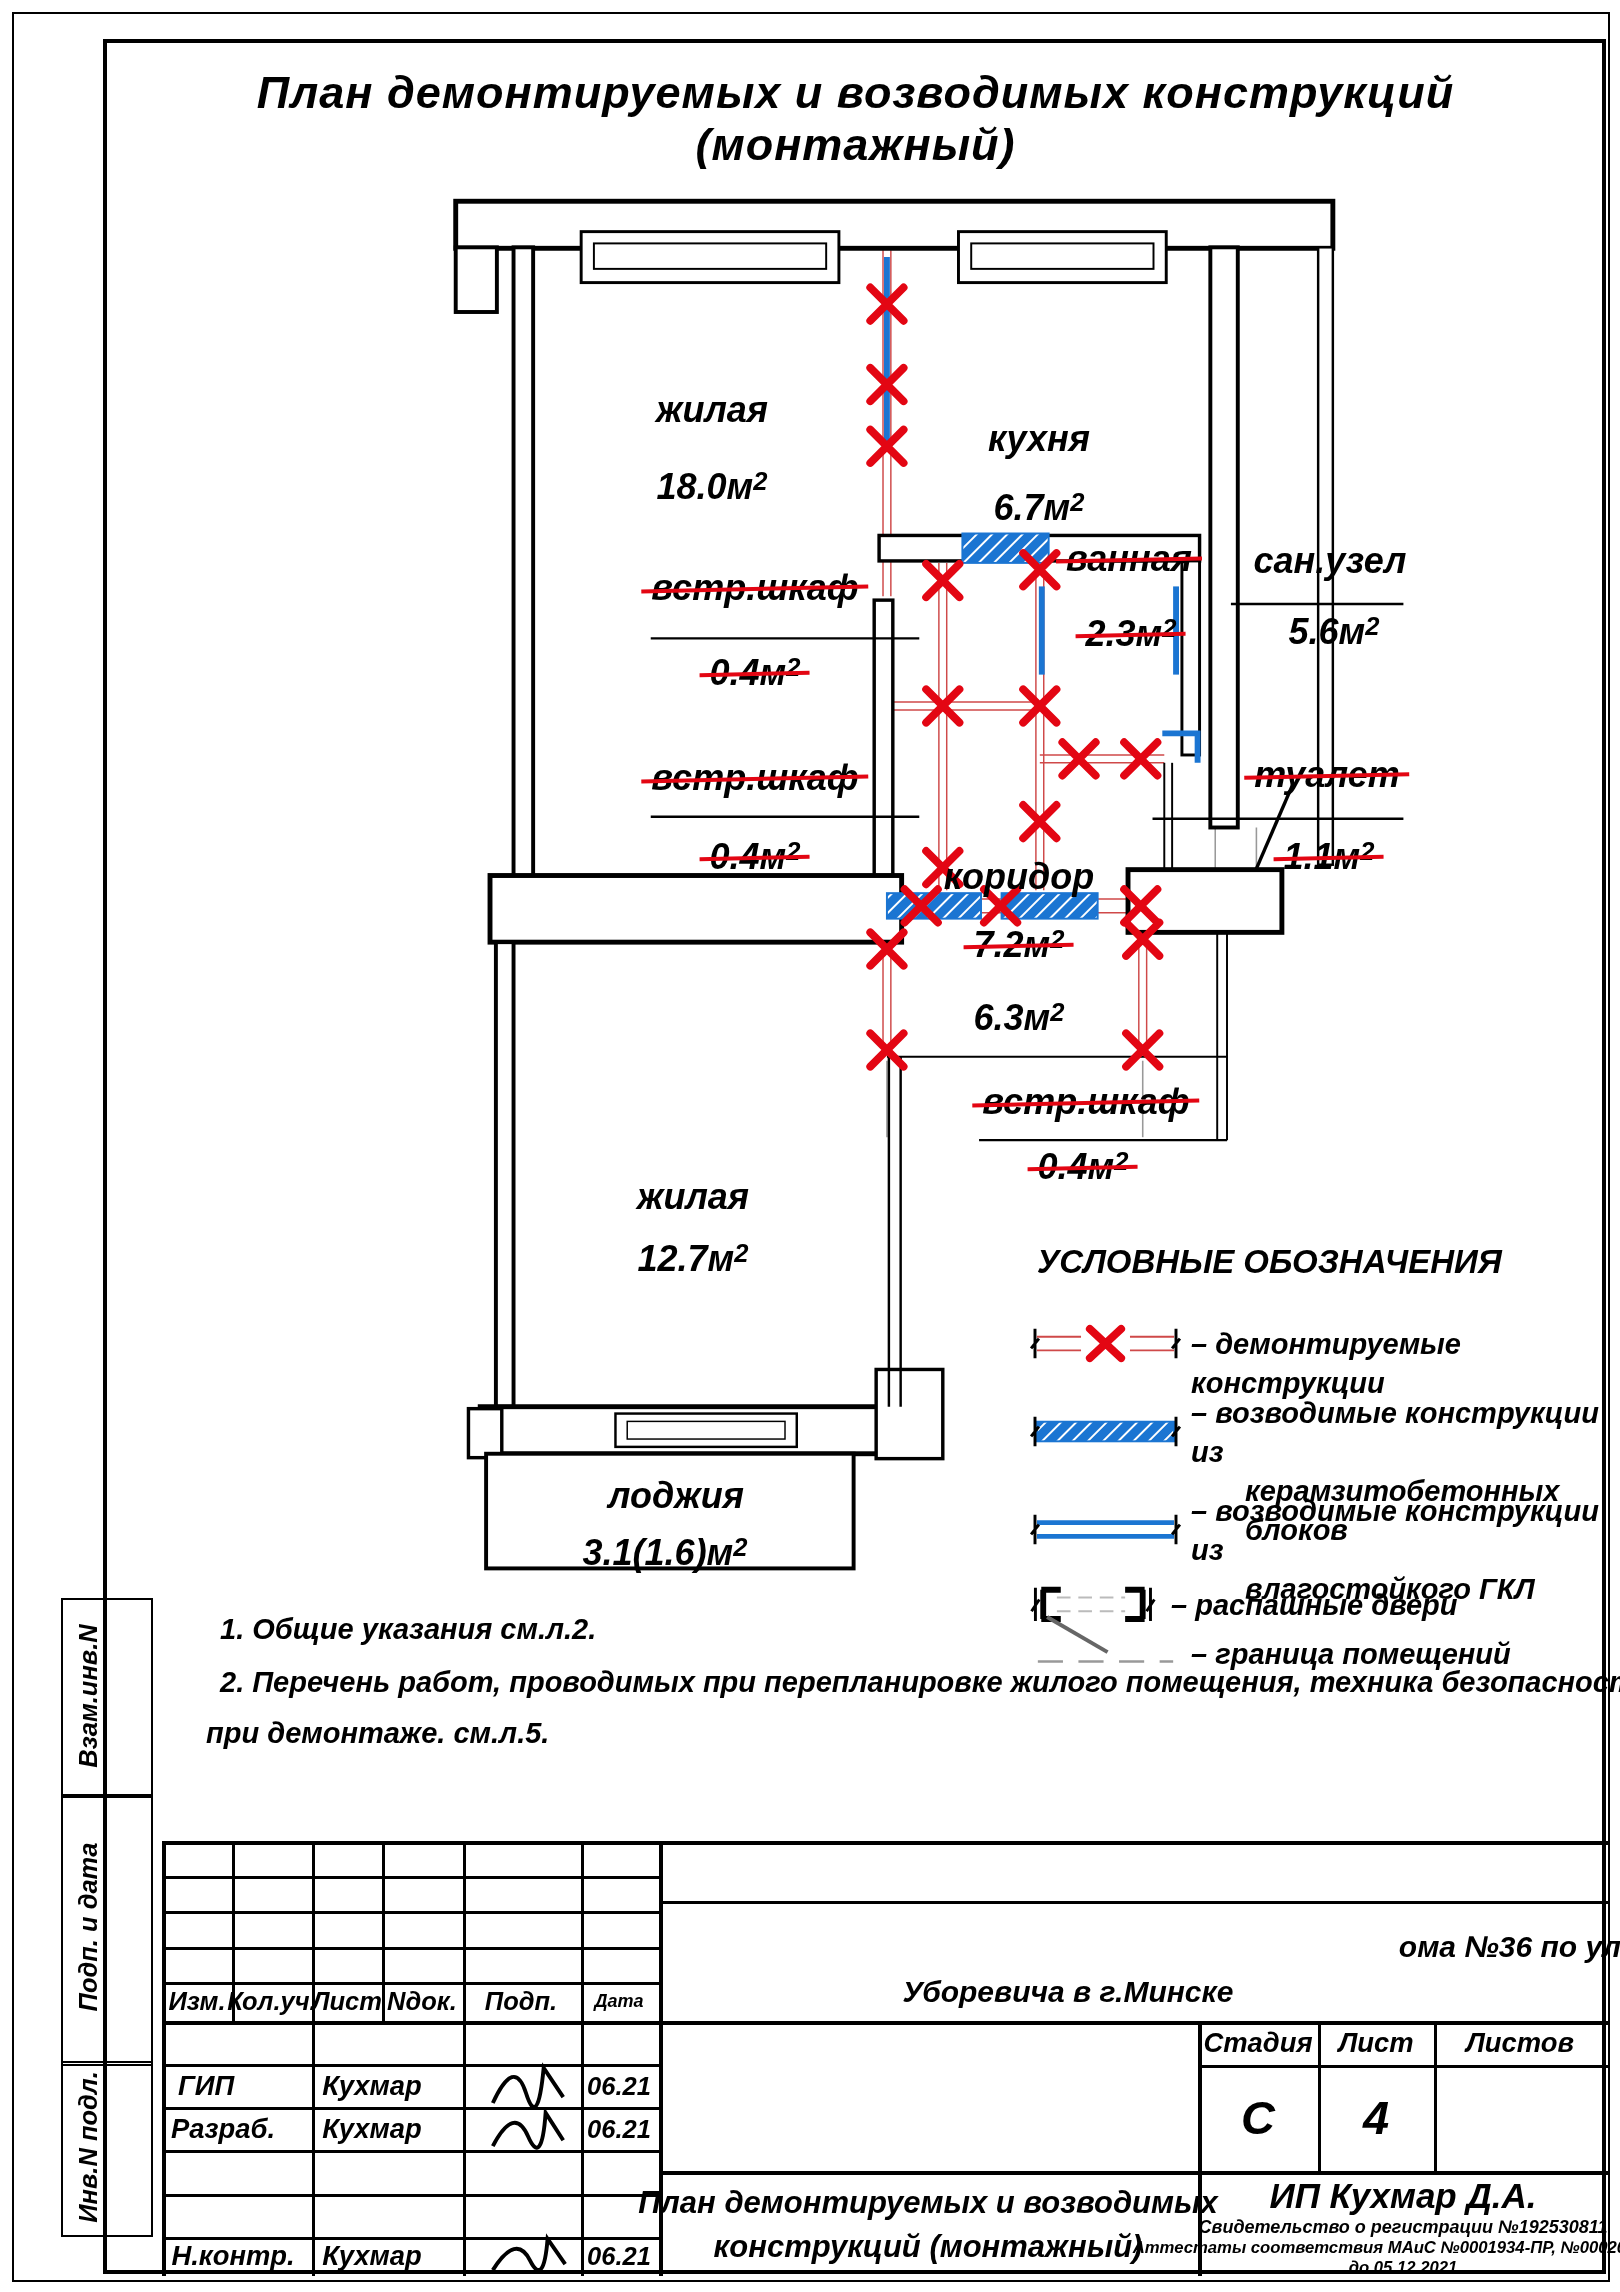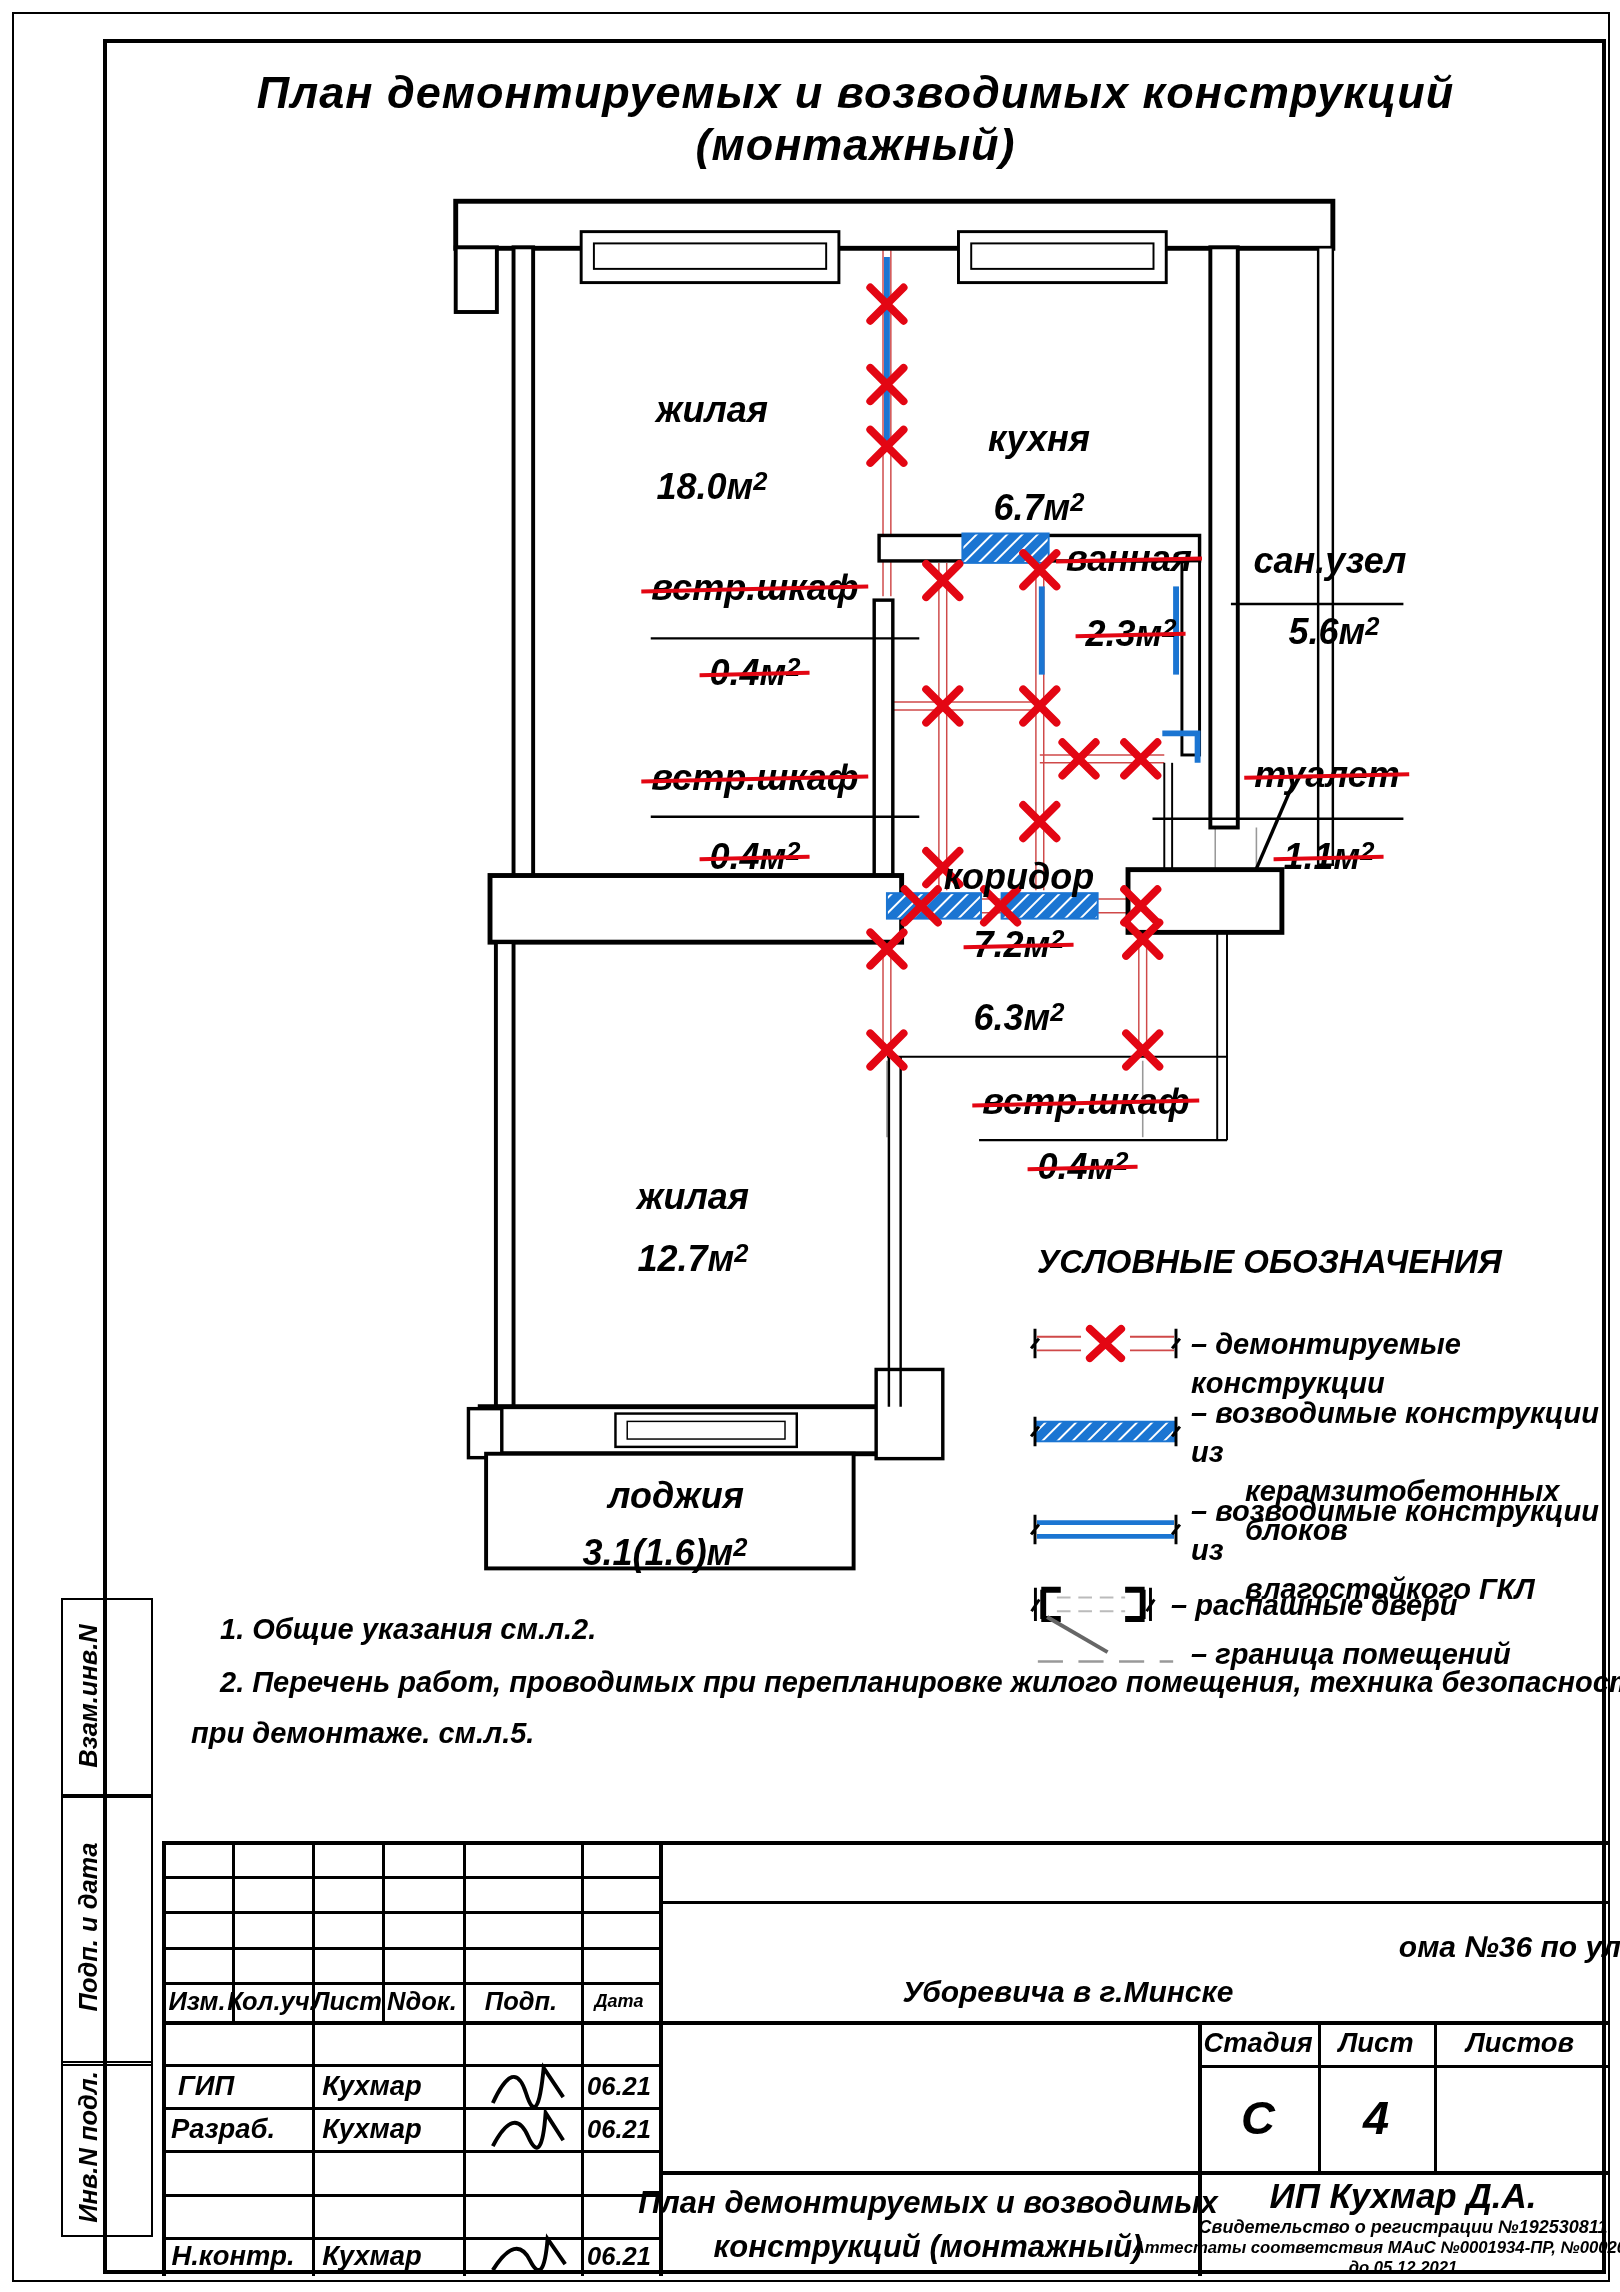--- a/index.html
+++ b/index.html
@@ -232,21 +232,21 @@
 
   <svg class="lg-sym" style="left:1027px;top:1647px;" width="157" height="29" viewBox="0 0 160 30">
     <line x1="10" y1="15" x2="150" y2="15" stroke="#999" stroke-width="2.5" stroke-dasharray="26 16"></line>
   </svg>
   <div class="lg-item" style="left:1191px;top:1635px;">
     <div>– граница помещений</div>
   </div>
 
   <div class="note" style="left:220px;top:1613px;">1. Общие указания см.л.2.</div>
   <div class="note" style="left:220px;top:1666px;">2. Перечень работ, проводимых при перепланировке жилого помещения, техника безопасности</div>
-  <div class="note" style="left:191px;top:1717px;">при демонтаже. см.л.5.</div>
+  <div class="note" style="left:206px;top:1717px;">при демонтаже. см.л.5.</div>
 
   <div class="side-cell" style="left:61px;top:1598px;width:88px;height:196px;"></div>
   <div class="side-lab" style="left:88px;top:1696px;">Взам.инв.N</div>
   <div class="side-cell" style="left:61px;top:1794px;width:88px;height:268px;"></div>
   <div class="side-lab" style="left:88px;top:1927px;">Подп. и дата</div>
   <div class="side-cell" style="left:61px;top:2061px;width:88px;height:172px;"></div>
   <div class="side-lab" style="left:88px;top:2147px;">Инв.N подл.</div>
 
   <div class="tb-h" style="left:162px;top:1841px;width:1446px;height:3.9px;"></div>
   <div class="tb-h" style="left:162px;top:1876px;width:497px;"></div>

